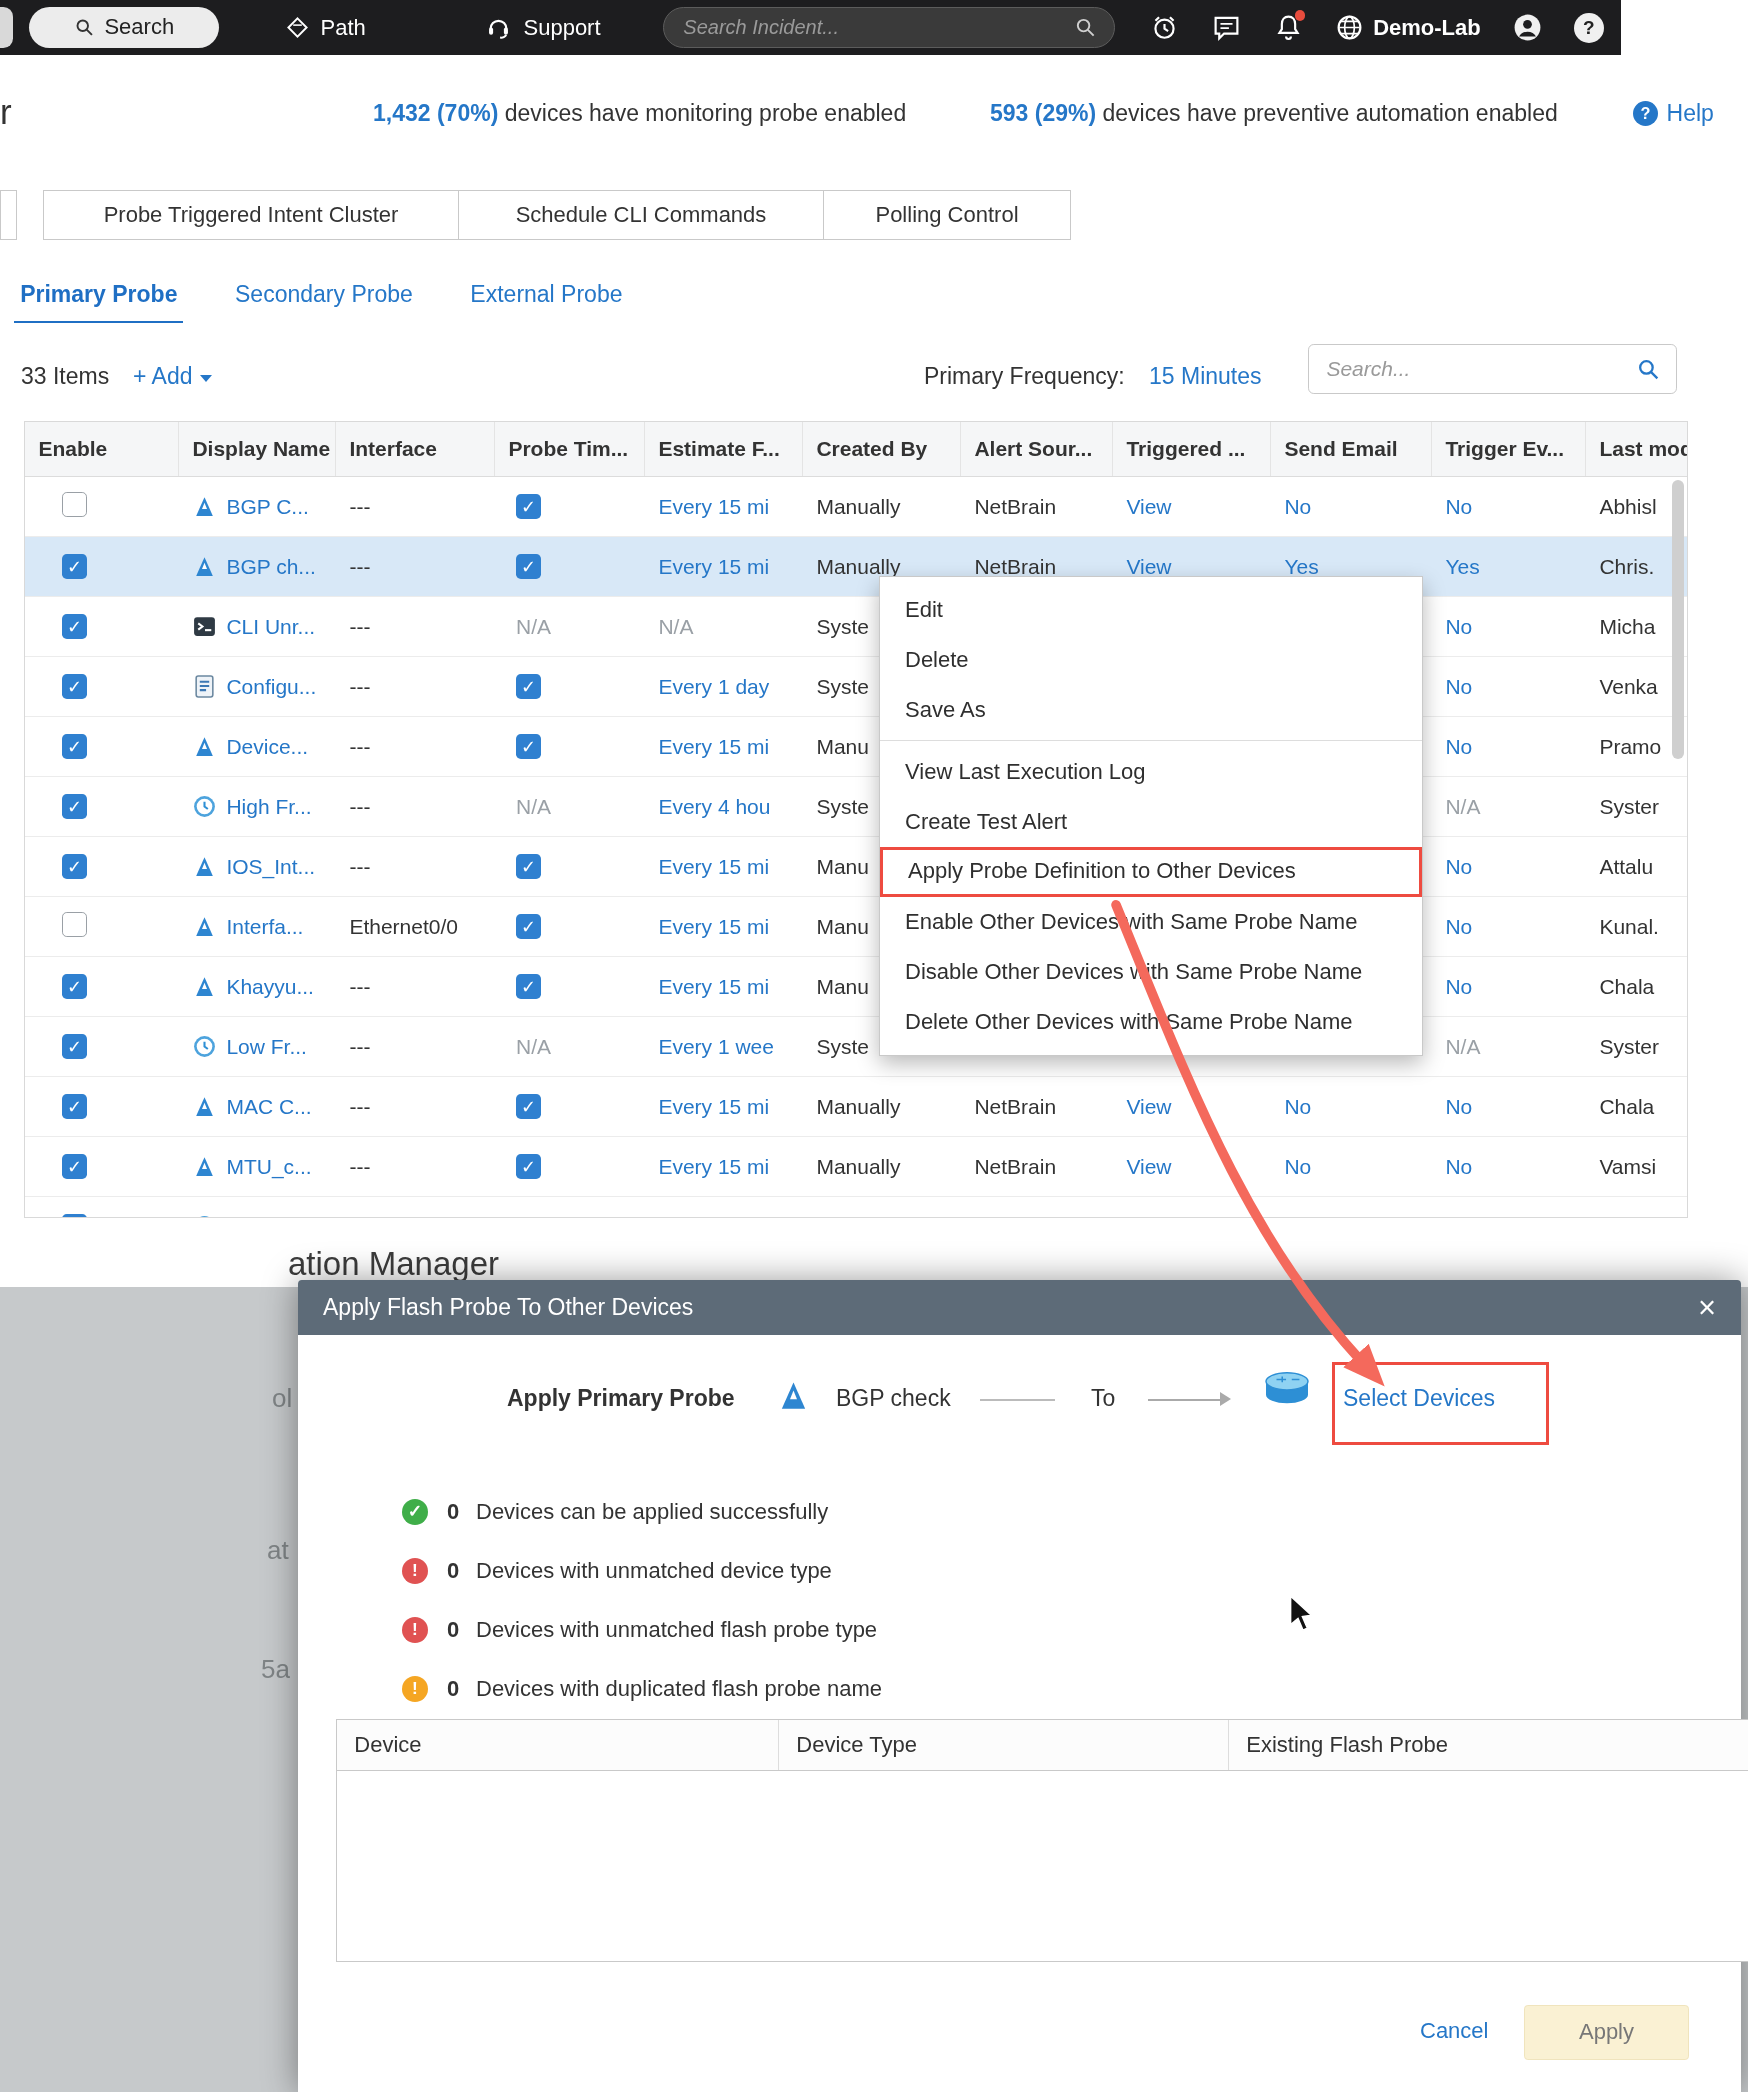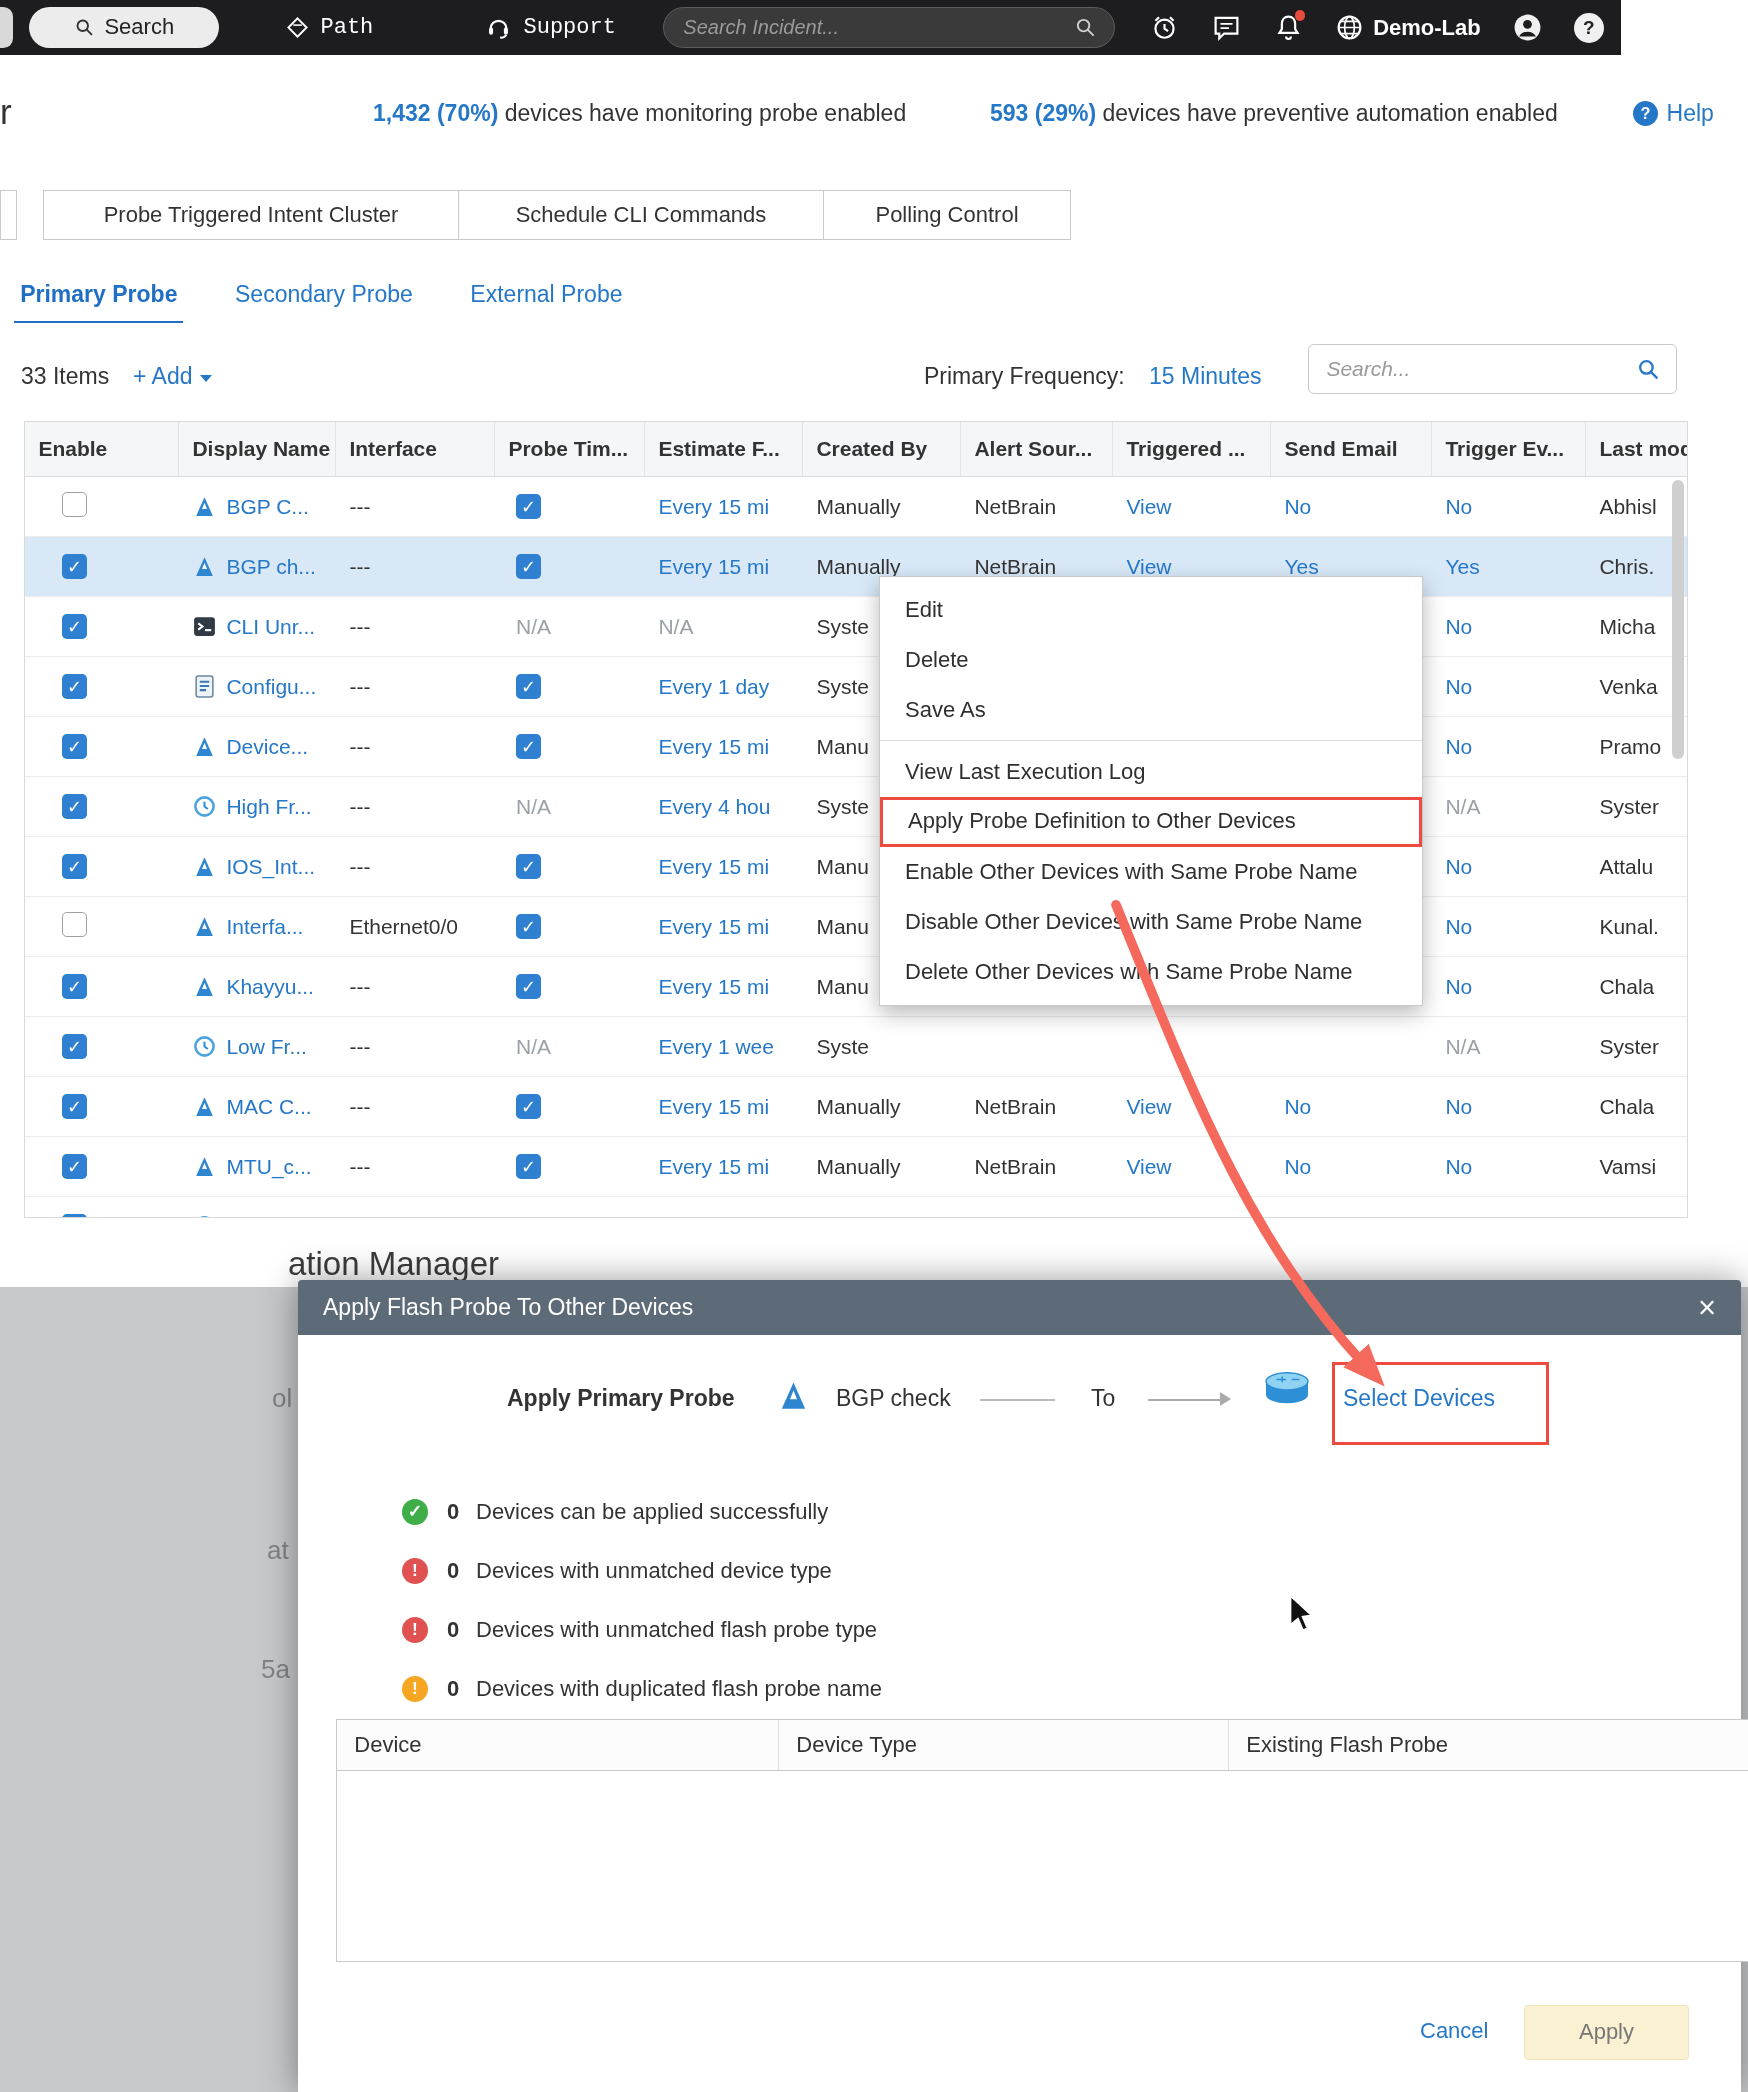--- a/index.html
+++ b/index.html
@@ -4,21 +4,21 @@
 <style>
   html,body{margin:0;padding:0;}
   body{font-family:"Liberation Sans",sans-serif;background:#fff;}
   #page{position:relative;width:1748px;height:2092px;overflow:hidden;background:#fff;}
 
   
   .topbar{position:absolute;top:0;left:0;width:1621px;height:55px;background:#1d1d1f;z-index:5;}
   .topbar-sliver{position:absolute;left:0;top:6.7px;width:13.4px;height:41px;background:#d9d9d9;border-radius:0 9.6px 9.6px 0;}
   .search-pill{position:absolute;left:29px;top:6.7px;width:190px;height:41px;background:#ececec;border-radius:21px;
     display:flex;align-items:center;justify-content:center;gap:9.6px;color:#222;font-size:22px;cursor:pointer;}
-  .nav-item{position:absolute;top:0;height:55px;display:flex;align-items:center;gap:11.5px;color:#fff;font-size:22px;cursor:pointer;font-family:Liberation Mono, monospace;}
+  .nav-item{position:absolute;top:0;height:55px;display:flex;align-items:center;gap:11.5px;color:#fff;font-size:22px;cursor:pointer;}
   .nav-path{left:286px;}
   .nav-support{left:485px;}
   .incident-wrap{position:absolute;left:663px;top:6.7px;width:452px;height:41px;background:#3a3a3a;border:1px solid #5c5c5c;
     border-radius:21px;display:flex;align-items:center;padding:0 17.3px;box-sizing:border-box;}
   .incident-wrap input{flex:1;background:transparent;border:none;outline:none;color:#ddd;font-size:20px;font-family:"Liberation Sans",sans-serif;}
   .incident-wrap input::placeholder{color:#9a9a9a;font-style:italic;}
   .topbar-right{position:absolute;right:17.3px;top:0;height:55px;display:flex;align-items:center;gap:31px;}
   .tb-ic{position:relative;width:31px;height:31px;display:flex;align-items:center;justify-content:center;cursor:pointer;}
   .red-dot{position:absolute;top:-1.9px;right:-1.9px;width:10.6px;height:10.6px;border-radius:50%;background:#e84c3d;}
   .tenant{display:flex;align-items:center;gap:9.6px;color:#fff;font-size:22px;font-weight:700;cursor:pointer;}
@@ -558,20 +558,21 @@
         <div class="vthumb"></div>
       </div>
   </div>
 
   <div class="ctx-menu">
       <div class="mi">Edit</div>
       <div class="mi">Delete</div>
       <div class="mi">Save As</div>
       <div class="mdiv"></div>
       <div class="mi">View Last Execution Log</div>
+      <div class="mi">Create Test Alert</div>
       <div class="mi hl">Apply Probe Definition to Other Devices</div>
       <div class="mi">Enable Other Devices with Same Probe Name</div>
       <div class="mi">Disable Other Devices with Same Probe Name</div>
       <div class="mi">Delete Other Devices with Same Probe Name</div>
     </div>
 
   <div class="app-frag">ation Manager</div>
   <div class="dim-overlay">
     <span class="dfrag df0">ol</span>
     <span class="dfrag df1">at</span>

